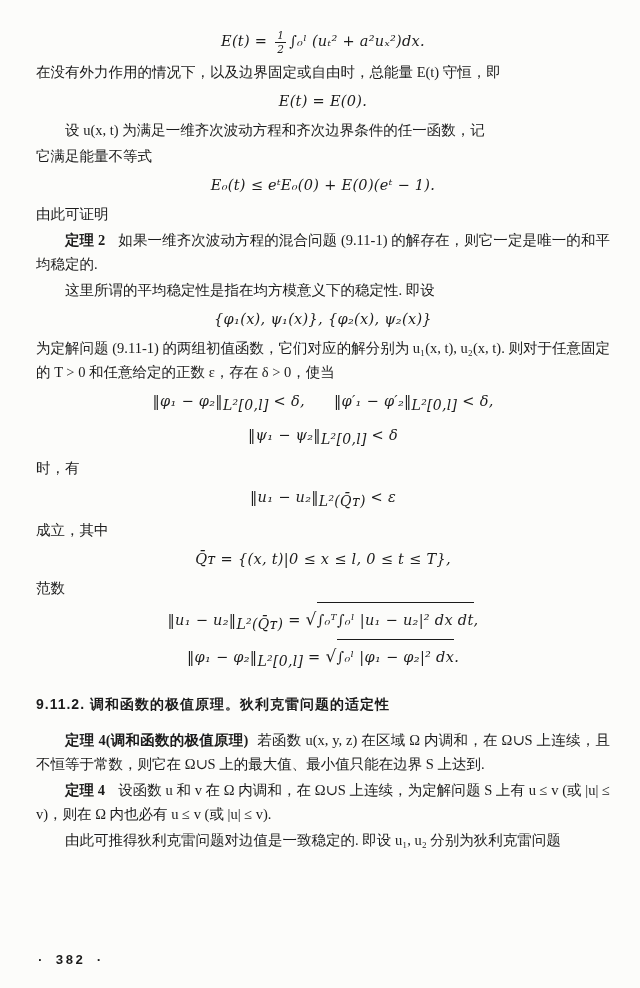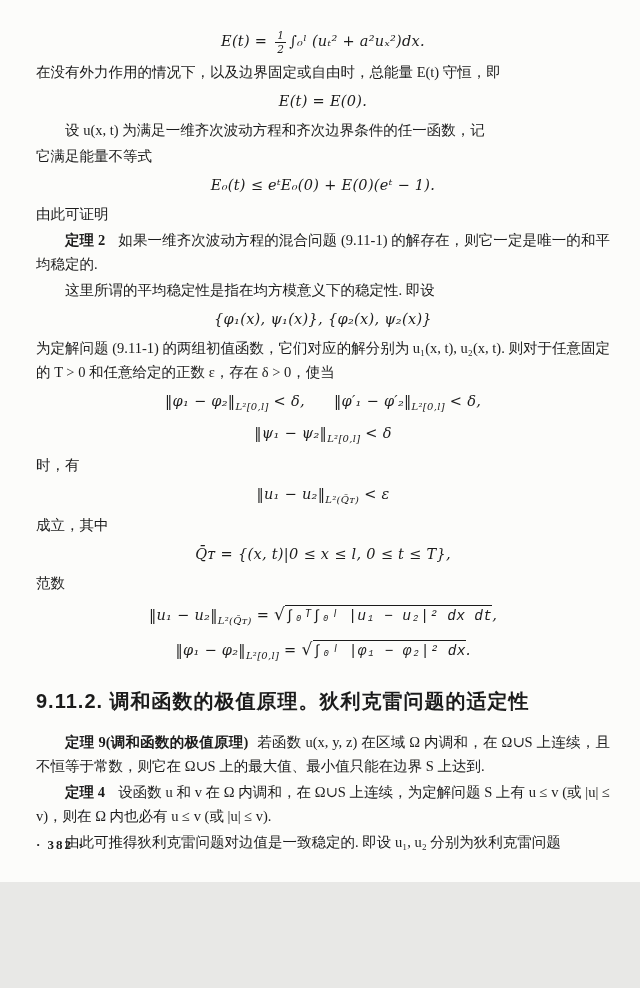--- a/index.html
+++ b/index.html
@@ -1,18 +1,18 @@
 <!DOCTYPE html>
 <html><head>
 <meta charset="utf-8">
 <style>
   html,body{margin:0;padding:0;background:#e8e8e6;}
   .page{
     position:relative;
-    width:640px;height:882px;
+    width:640px;height:988px;
     margin:0 auto;
     background:#fcfcfa;
     color:#1b1b1b;
     box-sizing:border-box;
     padding:24px 30px 0 36px;
     font-family:"Liberation Serif","DejaVu Serif",serif;
     font-size:14.5px;
     line-height:1.66;
     overflow:hidden;
   }
@@ -21,44 +21,45 @@
   b,.bold{font-weight:normal;}
   .thm-label{font-weight:bold;margin-right:.9em;}
   .thm-label2{font-weight:bold;margin-right:.6em;}
   .formula{
     text-align:center;
     font-style:italic;
     font-family:"DejaVu Serif","Liberation Serif",serif;
     margin:5px 0;
     letter-spacing:.3px;
   }
-  .nsub{font-size:10px;font-style:italic;vertical-align:-4px;}
+  .nsub{font-size:14px;font-style:italic;vertical-align:-4px;}
   .hgap{display:inline-block;width:2em;}
   .frac{
     display:inline-flex;flex-direction:column;justify-content:center;
     vertical-align:middle;text-align:center;
     font-size:10.5px;line-height:1.15;margin:0 3px;
   }
   .frac .num{border-bottom:1px solid #1b1b1b;padding:0 2px;}
   .sqrt-sign{font-style:normal;font-size:17px;}
-  .rad{border-top:1.4px solid #1b1b1b;padding-top:2px;font-family:Liberation Mono, monospace;}
+  .rad{border-top:1.4px solid #1b1b1b;padding-top:9px;}
   .section-heading{
     font-weight:bold;
-    font-size:20px;
+    font-size:14px;
     letter-spacing:1px;
     margin:20px 0 12px 0;
     text-align:left;
     font-family:"Liberation Sans","DejaVu Sans",sans-serif;
   }
   .pageno{
     position:absolute;
-    bottom:26px;left:36px;
+    bottom:16px;left:36px;
     font-weight:bold;
     font-size:13px;
     letter-spacing:2px;
+    font-family:Liberation Mono, monospace;
   }
 </style>
 </head>
 <body>
 
 <div class="page">
 
   <div class="formula">
     <span>E(t) = </span><span class="frac">
         <span class="num">1</span>
@@ -110,21 +111,21 @@
   <div class="formula">
     <span>‖u₁ − u₂‖</span><sub class="nsub">L²(Q̄ᴛ)</sub><span> = </span><span class="sqrt-sign">√</span><span class="rad">∫₀ᵀ∫₀ˡ |u₁ − u₂|² dx dt</span><span>,</span>
   </div>
 
   <div class="formula">
     <span>‖φ₁ − φ₂‖</span><sub class="nsub">L²[0,l]</sub><span> = </span><span class="sqrt-sign">√</span><span class="rad">∫₀ˡ |φ₁ − φ₂|² dx</span><span>.</span>
   </div>
 
   <h2 class="section-heading">9.11.2. 调和函数的极值原理。狄利克雷问题的适定性</h2>
 
-  <p class="para indent"><span class="thm-label2">定理 9(调和函数的极值原理)</span><span>若函数 u(x, y, z) 在区域 Ω 内调和，在 Ω∪S 上连续，且不恒等于常数，则它在 Ω∪S 上的最大值、最小值只能在边界 S 上达到.</span></p>
+  <p class="para indent"><span class="thm-label2">定理 4(调和函数的极值原理)</span><span>若函数 u(x, y, z) 在区域 Ω 内调和，在 Ω∪S 上连续，且不恒等于常数，则它在 Ω∪S 上的最大值、最小值只能在边界 S 上达到.</span></p>
 
 
   <p class="para indent"><span class="thm-label">定理 4</span><span>设函数 u 和 v 在 Ω 内调和，在 Ω∪S 上连续，为定解问题 S 上有 u ≤ v (或 |u| ≤ v)，则在 Ω 内也必有 u ≤ v (或 |u| ≤ v).</span></p>
 
   <p class="para indent"><span>由此可推得狄利克雷问题对边值是</span><b>一致稳定的</b><span>. 即设 u₁, u₂ 分别为狄利克雷问题</span></p>
 
   <div class="pageno">· 382 ·</div>
 
 </div>
 

